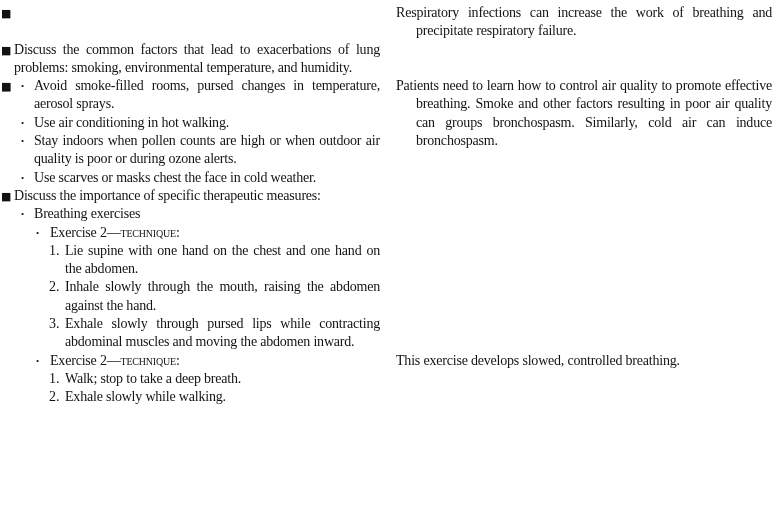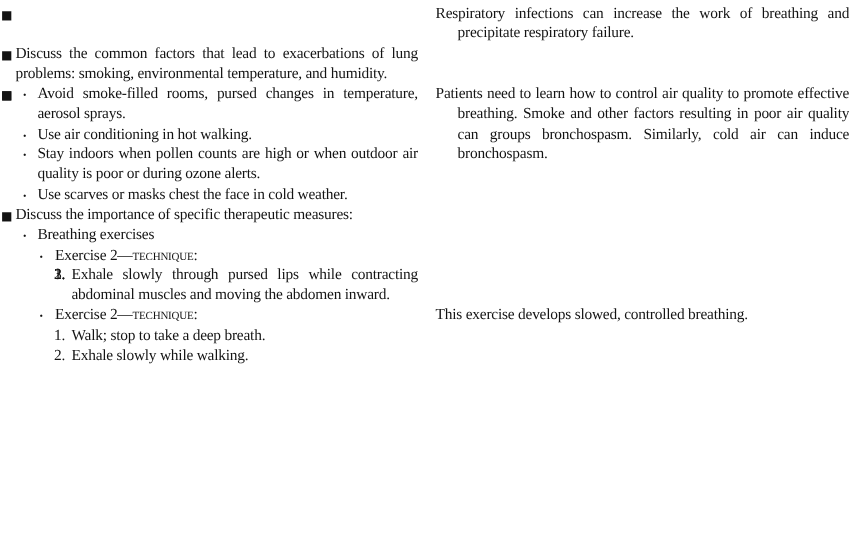--- a/index.html
+++ b/index.html
@@ -114,23 +114,25 @@
   </div>
 
   <div class="row">
     <div class="col-l">
       <div class="li l2">
         <span class="marker">•</span>
         <span>Exercise 2—</span><span class="sc">technique:</span>
       </div>
       <div class="li l3">
         <span class="marker">1.</span>
+        <span>Lie supine with one hand on the chest and one hand on the abdomen.</span>
       </div>
       <div class="li l3">
         <span class="marker">2.</span>
+        <span>Inhale slowly through the mouth, raising the abdomen against the hand.</span>
       </div>
       <div class="li l3">
         <span class="marker">3.</span>
         <span>Exhale slowly through pursed lips while contracting abdominal muscles and moving the abdomen inward.</span>
       </div>
     </div>
   </div>
 
   <div class="row">
     <div class="col-l">

